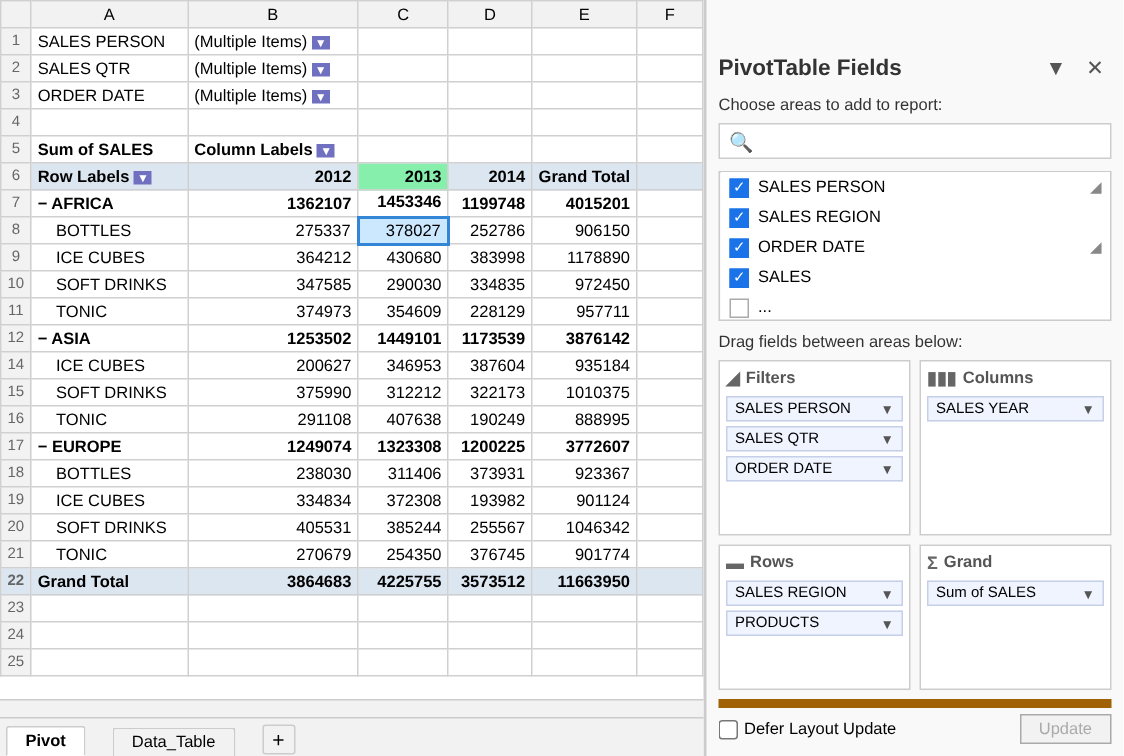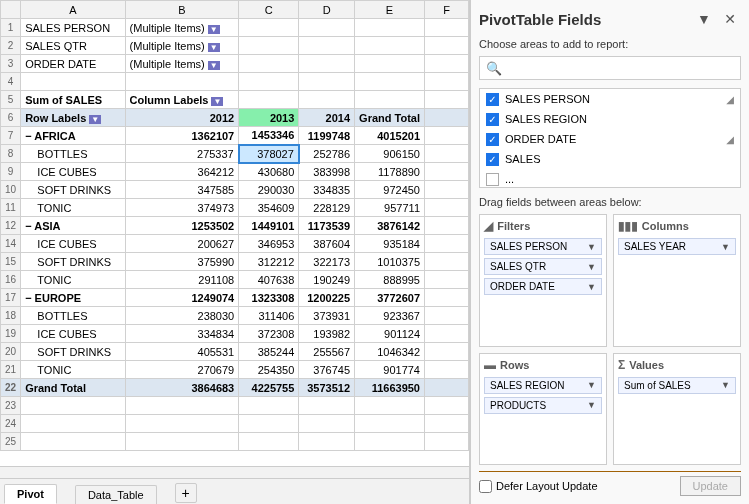--- a/index.html
+++ b/index.html
@@ -119,20 +119,21 @@
       display: flex;
       flex-direction: column;
       padding: 8px;
     }
 
     .panel-header {
       display: flex;
       align-items: center;
       justify-content: space-between;
       margin-bottom: 8px;
+      margin-top: 26px;
     }
 
     .panel-title {
       font-size: 15px;
       font-weight: 600;
       color: #333;
     }
 
     .panel-controls {
       display: flex;
@@ -274,21 +275,21 @@
       font-size: 9px;
       color: #555;
     }
 
     .panel-footer {
       display: flex;
       align-items: center;
       justify-content: space-between;
       margin-top: 6px;
       padding-top: 4px;
-      border-top: 1px solid #a16207;
+      border-top: 6px solid #a16207;
     }
 
     .defer-check {
       display: flex;
       align-items: center;
       gap: 4px;
       font-size: 11px;
     }
 
     .update-btn {
@@ -642,21 +643,21 @@
       </div>
       <div class="area-chip">
         <span>PRODUCTS</span>
         <span class="chip-arrow">▼</span>
       </div>
     </div>
 
     <div class="area-box">
       <div class="area-title">
         <span class="area-icon">Σ</span>
-        <span>Values</span>
+        <span>Grand</span>
       </div>
       <div class="area-chip">
         <span>Sum of SALES</span>
         <span class="chip-arrow">▼</span>
       </div>
     </div>
   </div>
 
   <div class="panel-footer">
     <div class="defer-check">

